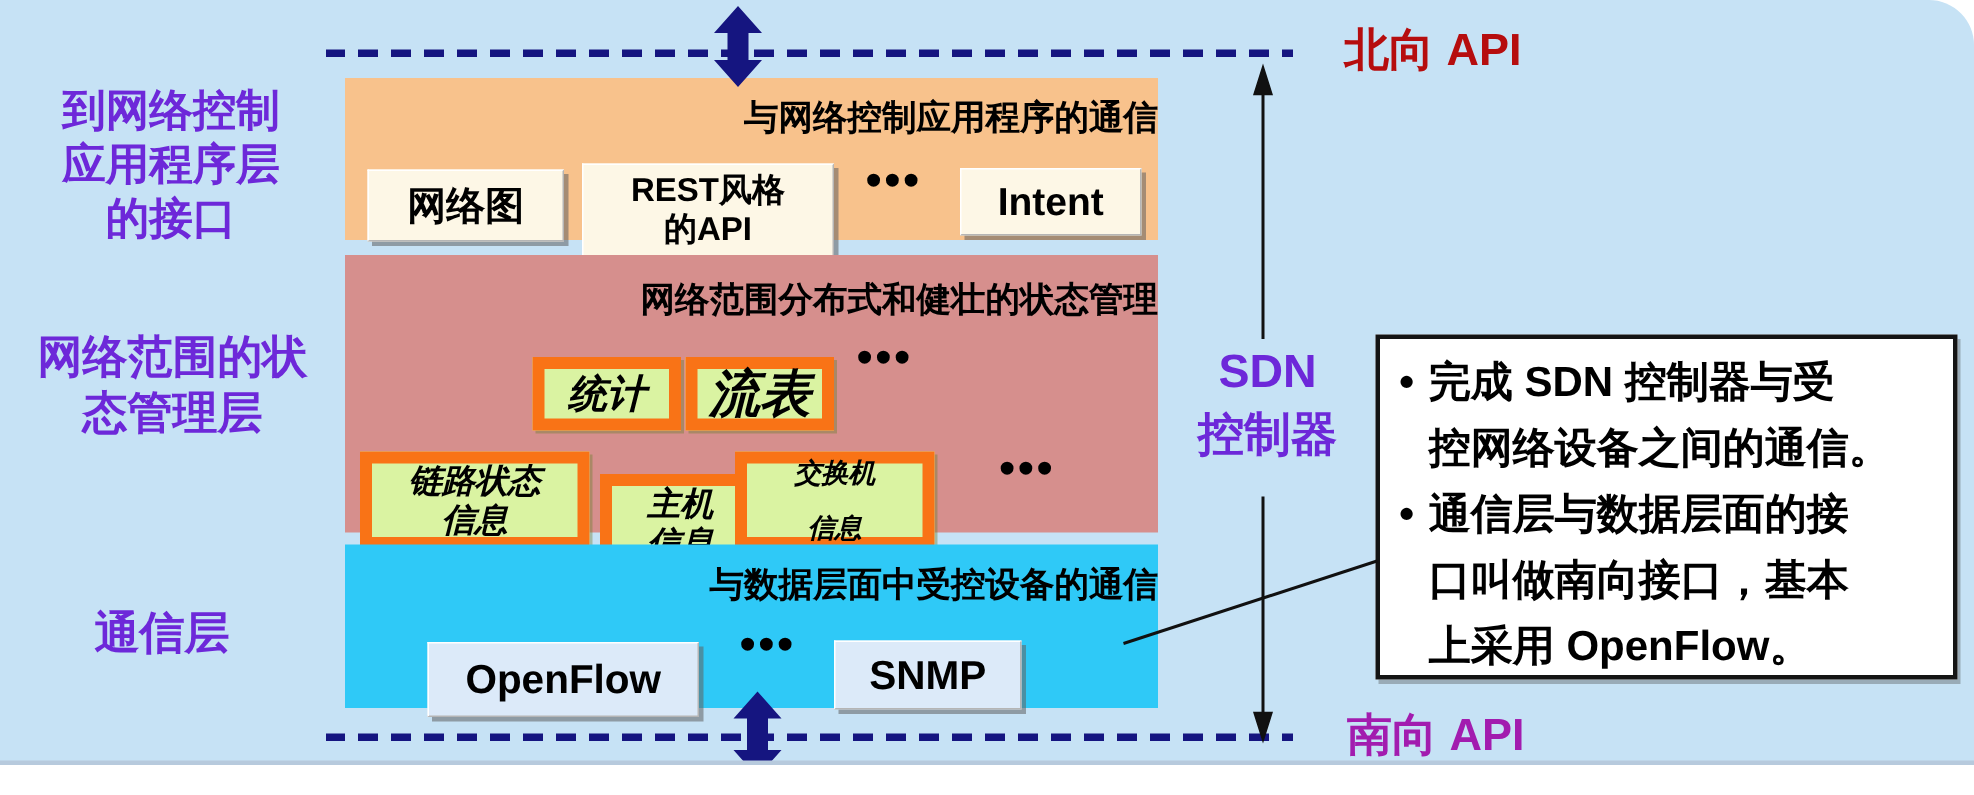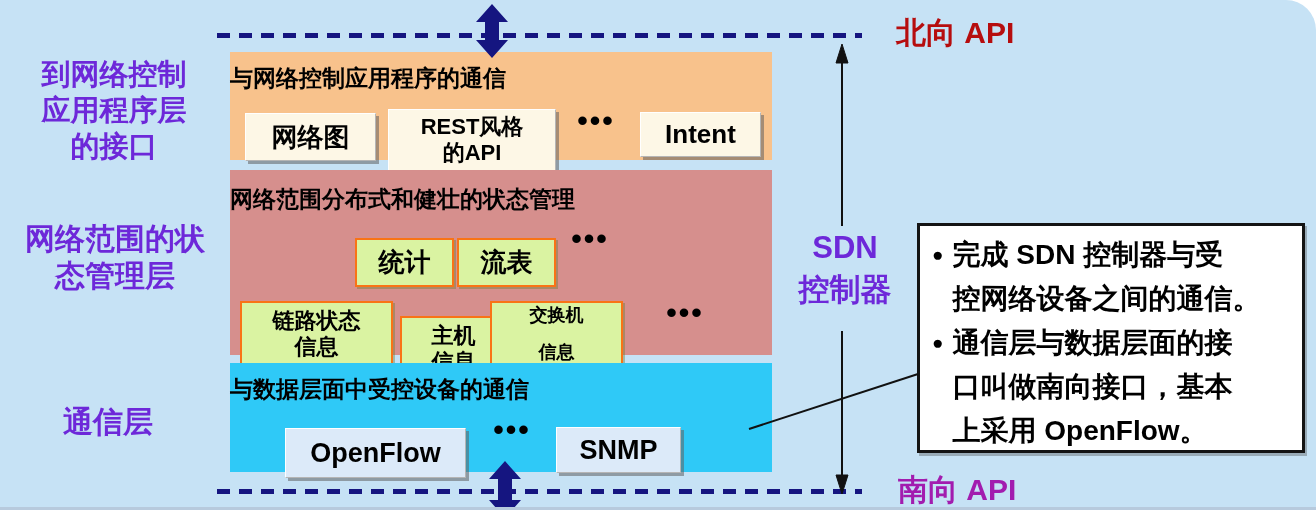--- a/index.html
+++ b/index.html
@@ -15,21 +15,21 @@
   
   .dashed-line {
     position:absolute; height:5px;
     background:repeating-linear-gradient(90deg,#151580 0 13px,transparent 13px 22px);
   }
 
   
   .layer { position:absolute; left:230px; width:542px; }
   .layer-title {
     position:absolute; left:230px; width:542px;
-    text-align:left; font-weight:bold; font-size:23px;
+    text-align:right; font-weight:bold; font-size:23px;
   }
   .layer-app   { top:52px;  height:108px; background:#f8c28c; }
   .layer-state { top:170px; height:185px; background:#d68f8d; }
   .layer-comm  { top:363px; height:109px; background:#2fc9f7; }
 
   
   .chip {
     position:absolute; display:flex; align-items:center; justify-content:center;
     text-align:center; font-weight:bold; white-space:pre-line; box-sizing:border-box;margin-top:14px;
   }
@@ -37,22 +37,23 @@
     background:#fdf7e6; border:1px solid #b5b5b5;
     border-top-color:#ffffff; border-left-color:#ffffff;
     box-shadow:3px 3px 0 rgba(96,96,96,.55);
   }
   .chip-blue {
     background:#dceaf9; border:1px solid #b5b5b5;
     border-top-color:#ffffff; border-left-color:#ffffff;
     box-shadow:3px 3px 0 rgba(96,96,96,.55);
   }
   .chip-green {
-    background:#daf3a2; border:2px solid #f97316;
+    background:#daf3a2; border:8px solid #f97316;
     box-shadow:2px 2px 0 rgba(105,125,45,.4);
+    font-style:italic;
   }
 
   .dots {
     position:absolute; font-weight:bold; font-size:30px; letter-spacing:2px;
     text-align:center; color:#000;
   }
 
   .side-label {
     position:absolute; text-align:center; font-weight:bold;
     white-space:pre-line; color:#6d28d9;
@@ -107,21 +108,21 @@
   <div class="layer-title" style="top:63px;">与网络控制应用程序的通信</div>
   <div class="chip chip-cream" style="left:245px; top:99px; width:131px; height:48px; font-size:26px;">网络图</div>
   <div class="chip chip-cream" style="left:388px; top:95px; width:168px; height:62px; font-size:22px; line-height:26px;">REST风格
 的API</div>
   <div class="dots" style="left:566px; top:104px; width:60px;">•••</div>
   <div class="chip chip-cream" style="left:640px; top:98px; width:121px; height:45px; font-size:26px;">Intent</div>
 
   <div class="layer layer-state"></div>
   <div class="layer-title" style="top:184px;">网络范围分布式和健壮的状态管理</div>
   <div class="chip chip-green" style="left:355px; top:224px; width:99px; height:49px; font-size:26px;">统计</div>
-  <div class="chip chip-green" style="left:457px; top:224px; width:99px; height:49px; font-size:26px;">流表</div>
+  <div class="chip chip-green" style="left:457px; top:224px; width:99px; height:49px; font-size:34px;">流表</div>
   <div class="dots" style="left:562px; top:222px; width:56px;">•••</div>
   <div class="chip chip-green" style="left:240px; top:287px; width:153px; height:65px; font-size:22px; line-height:26px;">链路状态
 信息</div>
   <div class="chip chip-green" style="left:400px; top:302px; width:107px; height:65px; font-size:22px; line-height:26px;">主机
 信息</div>
   <div class="chip chip-green" style="left:490px; top:287px; width:133px; height:65px; font-size:18px; line-height:37px;">交换机
 信息</div>
   <div class="dots" style="left:655px; top:296px; width:60px;">•••</div>
 
   <div class="layer layer-comm"></div>

